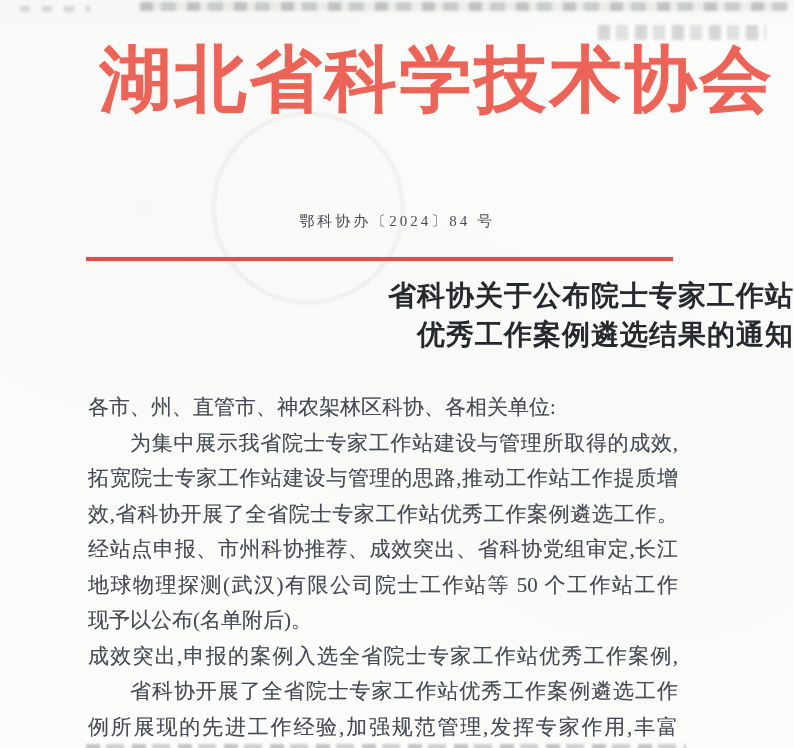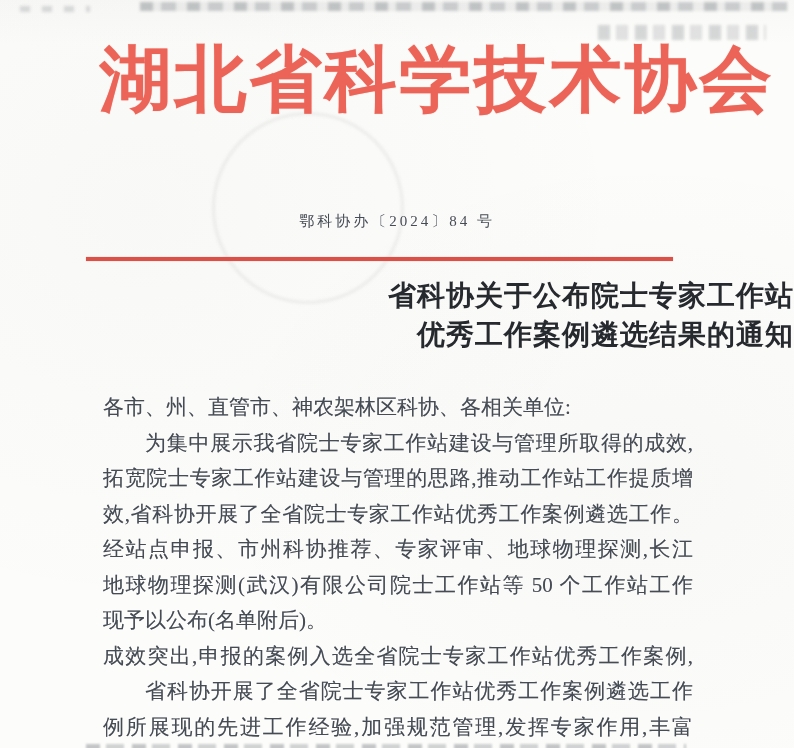--- a/index.html
+++ b/index.html
@@ -107,21 +107,20 @@
   }
 
   .body-block {
     position: absolute;
     top: 390px; left: 88px;
     width: 590px;
     font-size: 21px;
     line-height: 35.5px;
     color: var(--body-ink, #464c55);
     text-shadow: 0 0 0.4px rgba(70,76,85,0.4);
-    margin-left: 15px;
   }
   .body-line { white-space: nowrap; }
   .body-line.fill {
     white-space: normal;
     text-align: justify;
     text-align-last: justify;
     word-break: break-all;
   }
   .body-line.indent { text-indent: 2em; }
 </style>
@@ -144,21 +143,21 @@
   <div class="notice-title">
     <div>省科协关于公布院士专家工作站</div>
     <div>优秀工作案例遴选结果的通知</div>
   </div>
 
   <div class="body-block">
     <div class="body-line">各市、州、直管市、神农架林区科协、各相关单位:</div>
     <div class="body-line fill indent">为集中展示我省院士专家工作站建设与管理所取得的成效,</div>
     <div class="body-line fill">拓宽院士专家工作站建设与管理的思路,推动工作站工作提质增</div>
     <div class="body-line fill">效,省科协开展了全省院士专家工作站优秀工作案例遴选工作。</div>
-    <div class="body-line fill">经站点申报、市州科协推荐、专家评审、地球物理探测,长江</div>
+    <div class="body-line fill">经站点申报、市州科协推荐、成效突出、省科协党组审定,长江</div>
     <div class="body-line fill">地球物理探测(武汉)有限公司院士工作站等 50 个工作站工作</div>
     <div class="body-line">现予以公布(名单附后)。</div>
     <div class="body-line fill">成效突出,申报的案例入选全省院士专家工作站优秀工作案例,</div>
     <div class="body-line fill indent">省科协开展了全省院士专家工作站优秀工作案例遴选工作</div>
     <div class="body-line fill">例所展现的先进工作经验,加强规范管理,发挥专家作用,丰富</div>
   </div>
 
   <div class="bleed-bottom"></div>
 
 </div>

